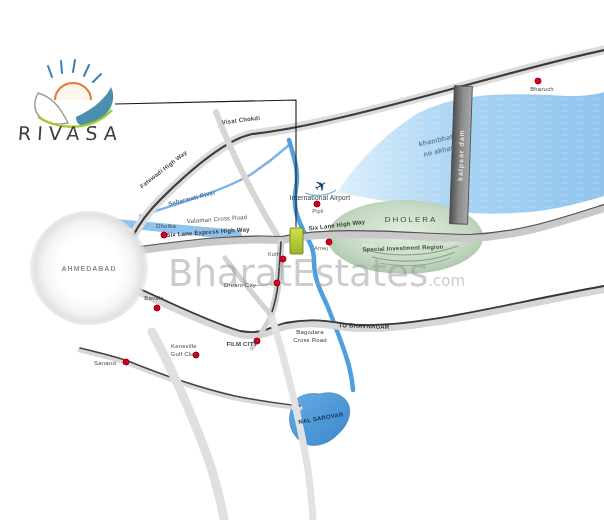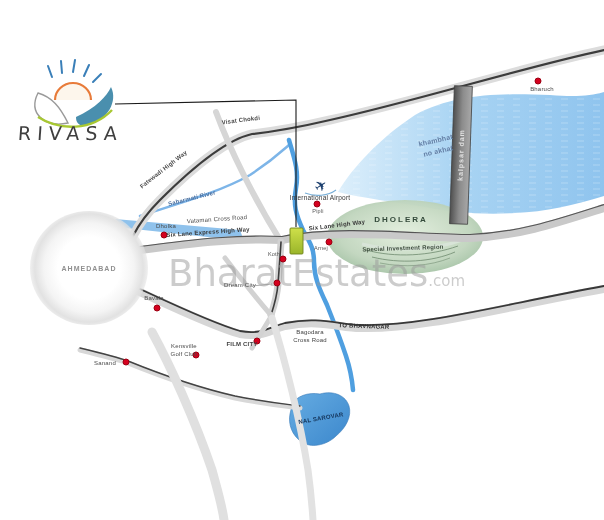--- a/index.html
+++ b/index.html
@@ -174,21 +174,21 @@
   <div class="lbl" style="left:164px;top:170px;transform:translate(-50%,-50%) rotate(-38deg);font-weight:600">Fatewadi High Way</div>
   <div class="lbl" style="left:192px;top:199px;transform:translate(-50%,-50%) rotate(-14deg);color:#4a6f9f;font-weight:600">Sabarmati River</div>
   <div class="lbl" style="left:166px;top:227px">Dholka</div>
   <div class="lbl" style="left:217px;top:220px;transform:translate(-50%,-50%) rotate(-4deg)">Vataman Cross Road</div>
   <div class="lbl" style="left:208px;top:233px;transform:translate(-50%,-50%) rotate(-4deg);font-weight:700;color:#383838">Six Lane Express High Way</div>
   <div class="lbl" style="left:337px;top:226px;transform:translate(-50%,-50%) rotate(-7deg);font-weight:700;color:#383838">Six Lane High Way</div>
   <div class="lbl" style="left:320px;top:198px;font-size:6.5px;color:#333">International Airport</div>
   <div class="lbl" style="left:318px;top:212px;font-size:5.5px;color:#555">Pipli</div>
   <div class="lbl" style="left:321px;top:249px;font-size:5.5px;color:#555">Arnej</div>
   <div class="lbl" style="left:274px;top:255px;font-size:5.5px;color:#555">Koth</div>
-  <div class="lbl" style="left:401px;top:220px;font-size:8px;font-weight:700;color:#33493a;letter-spacing:2px">DHOLERA</div>
+  <div class="lbl" style="left:411px;top:220px;font-size:8px;font-weight:400;color:#33493a;letter-spacing:2px">DHOLERA</div>
   <div class="lbl" style="left:403px;top:249px;transform:translate(-50%,-50%) rotate(-2deg);font-weight:600;color:#3c4c3c">Special Investment Region</div>
   <div class="lbl" style="left:437px;top:146px;transform:translate(-50%,-50%) rotate(-13deg);font-size:7px;font-weight:600;color:#647fa5;line-height:1.5">khambhat
 no akhat</div>
   <div class="lbl" style="left:461px;top:155px;transform:translate(-50%,-50%) rotate(-88deg);font-size:7px;font-weight:600;color:#e2e2e2;letter-spacing:1px;white-space:nowrap">kalpsar dam</div>
   <div class="lbl" style="left:542px;top:90px">Bharuch</div>
   <div class="lbl" style="left:154px;top:299px">Bavala</div>
   <div class="lbl" style="left:240px;top:286px">Dream City</div>
   <div class="lbl" style="left:242px;top:345px;font-weight:600;color:#3f3f3f">FILM CITY</div>
   <div class="lbl" style="left:184px;top:351px">Kensville
 Golf Club</div>

